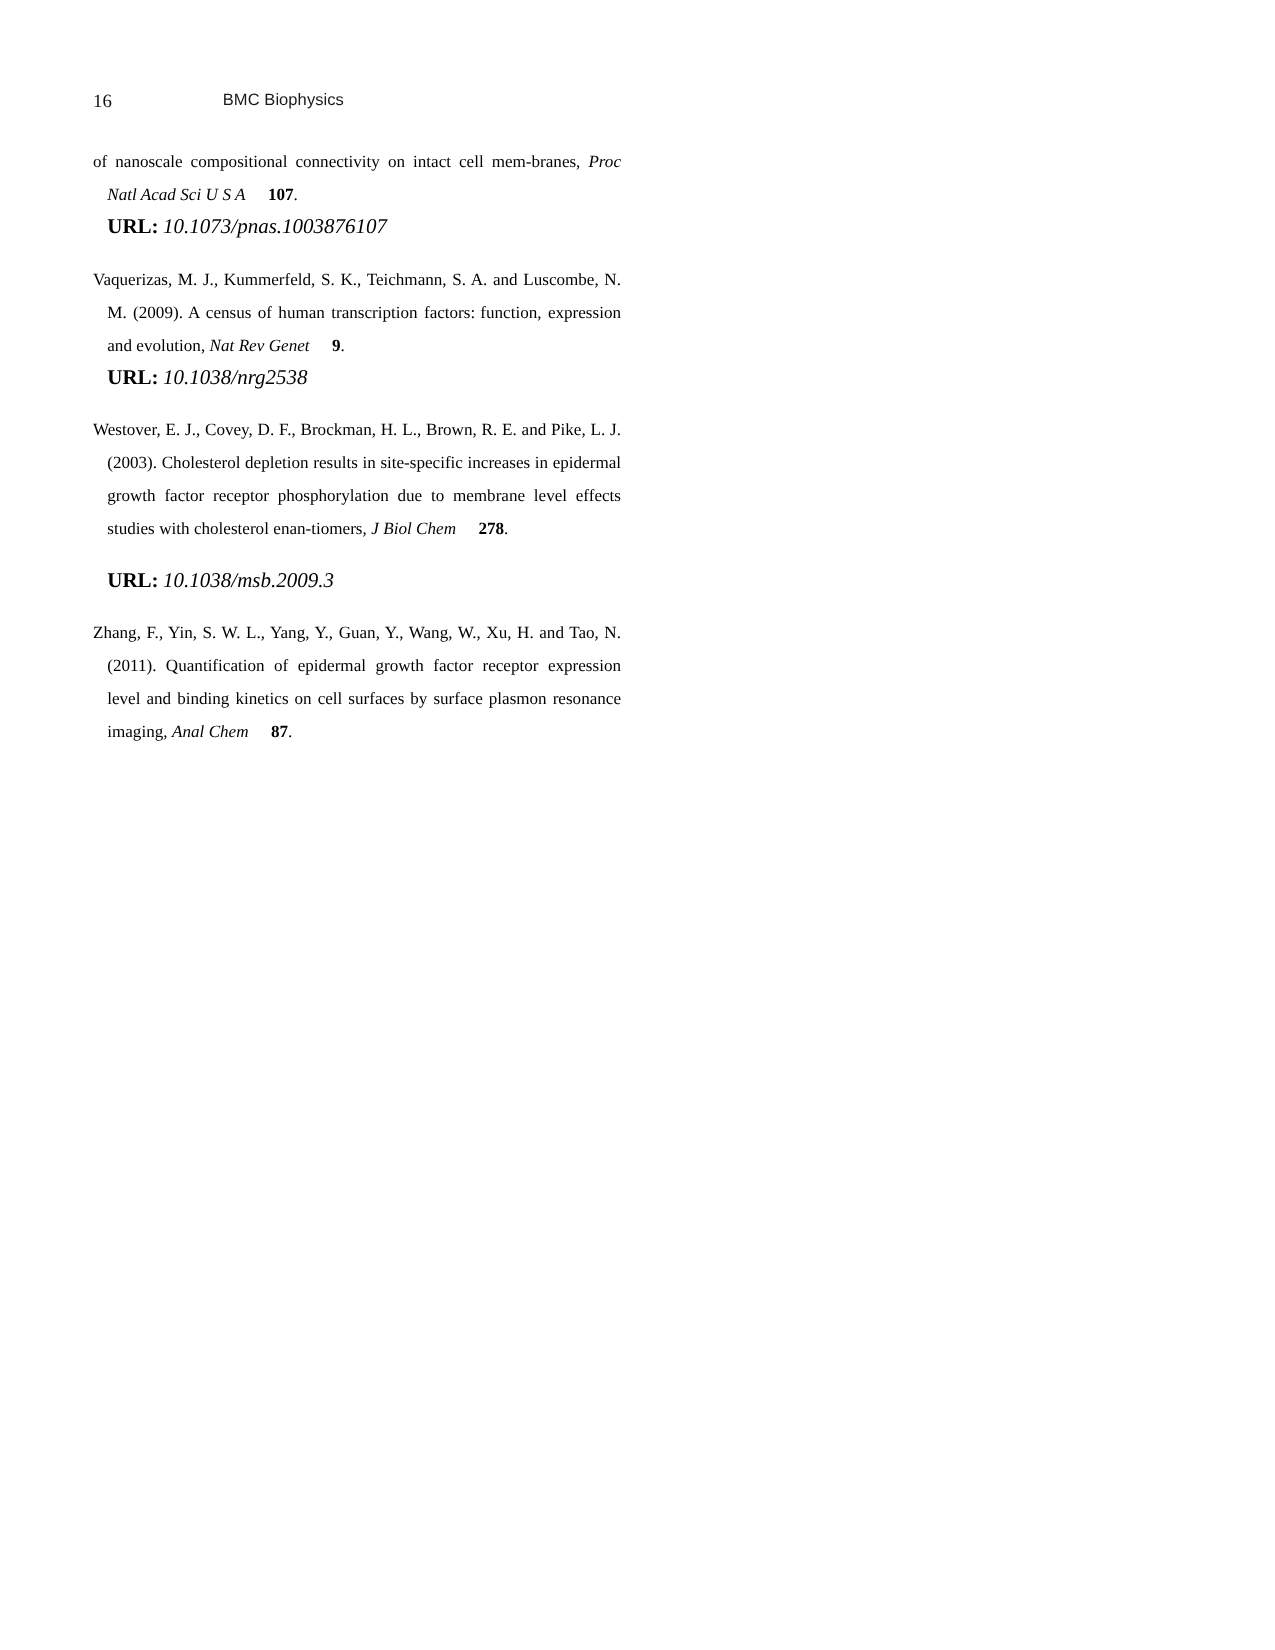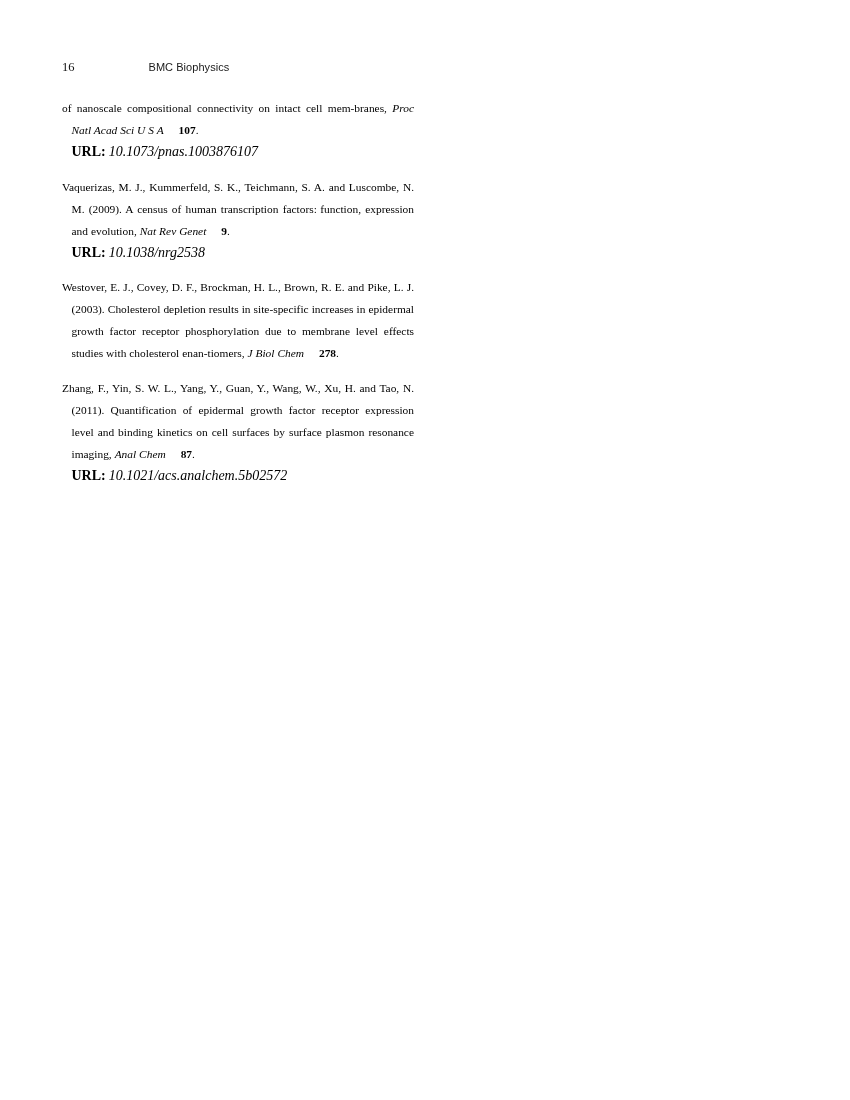--- a/index.html
+++ b/index.html
@@ -118,20 +118,20 @@
         <p class="ref-url"><span class="url-label">URL:</span><span class="url-value">10.1073/pnas.1003876107</span></p>
       </div>
       <div class="reference">
         <p class="ref-body"><span>Vaquerizas, M. J., Kummerfeld, S. K., Teichmann, S. A. and Luscombe, N. M. (2009).</span><span class="xsp">&nbsp;</span><span>A census of human transcription factors:</span><span class="xsp">&nbsp;</span><span>function, expression and evolution, </span><span class="jrnl">Nat Rev Genet</span><span> </span><span class="vol">9</span><span>.</span></p>
         <p class="ref-url"><span class="url-label">URL:</span><span class="url-value">10.1038/nrg2538</span></p>
       </div>
       <div class="reference">
         <p class="ref-body"><span>Westover, E. J., Covey, D. F., Brockman, H. L., Brown, R. E. and Pike, L. J. (2003). Cholesterol depletion results in site-specific increases in epidermal growth factor receptor phosphorylation due to membrane level effects studies with cholesterol enan-tiomers, </span><span class="jrnl">J Biol Chem</span><span> </span><span class="vol">278</span><span>.</span></p>
       </div>
       <div class="reference">
+        <p class="ref-url"><span class="url-label">URL:</span><span class="url-value">10.1038/msb.2009.3</span></p>
       </div>
       <div class="reference">
         <p class="ref-body"><span>Zhang, F., Yin, S. W. L., Yang, Y., Guan, Y., Wang, W., Xu, H. and Tao, N. (2011). Quantification of epidermal growth factor receptor expression level and binding kinetics on cell surfaces by surface plasmon resonance imaging, </span><span class="jrnl">Anal Chem</span><span> </span><span class="vol">87</span><span>.</span></p>
-        <p class="ref-url"><span class="url-label">URL:</span><span class="url-value">10.1021/acs.analchem.5b02572</span></p>
       </div>
     </div>
 
 </div>
 
 </body></html>

